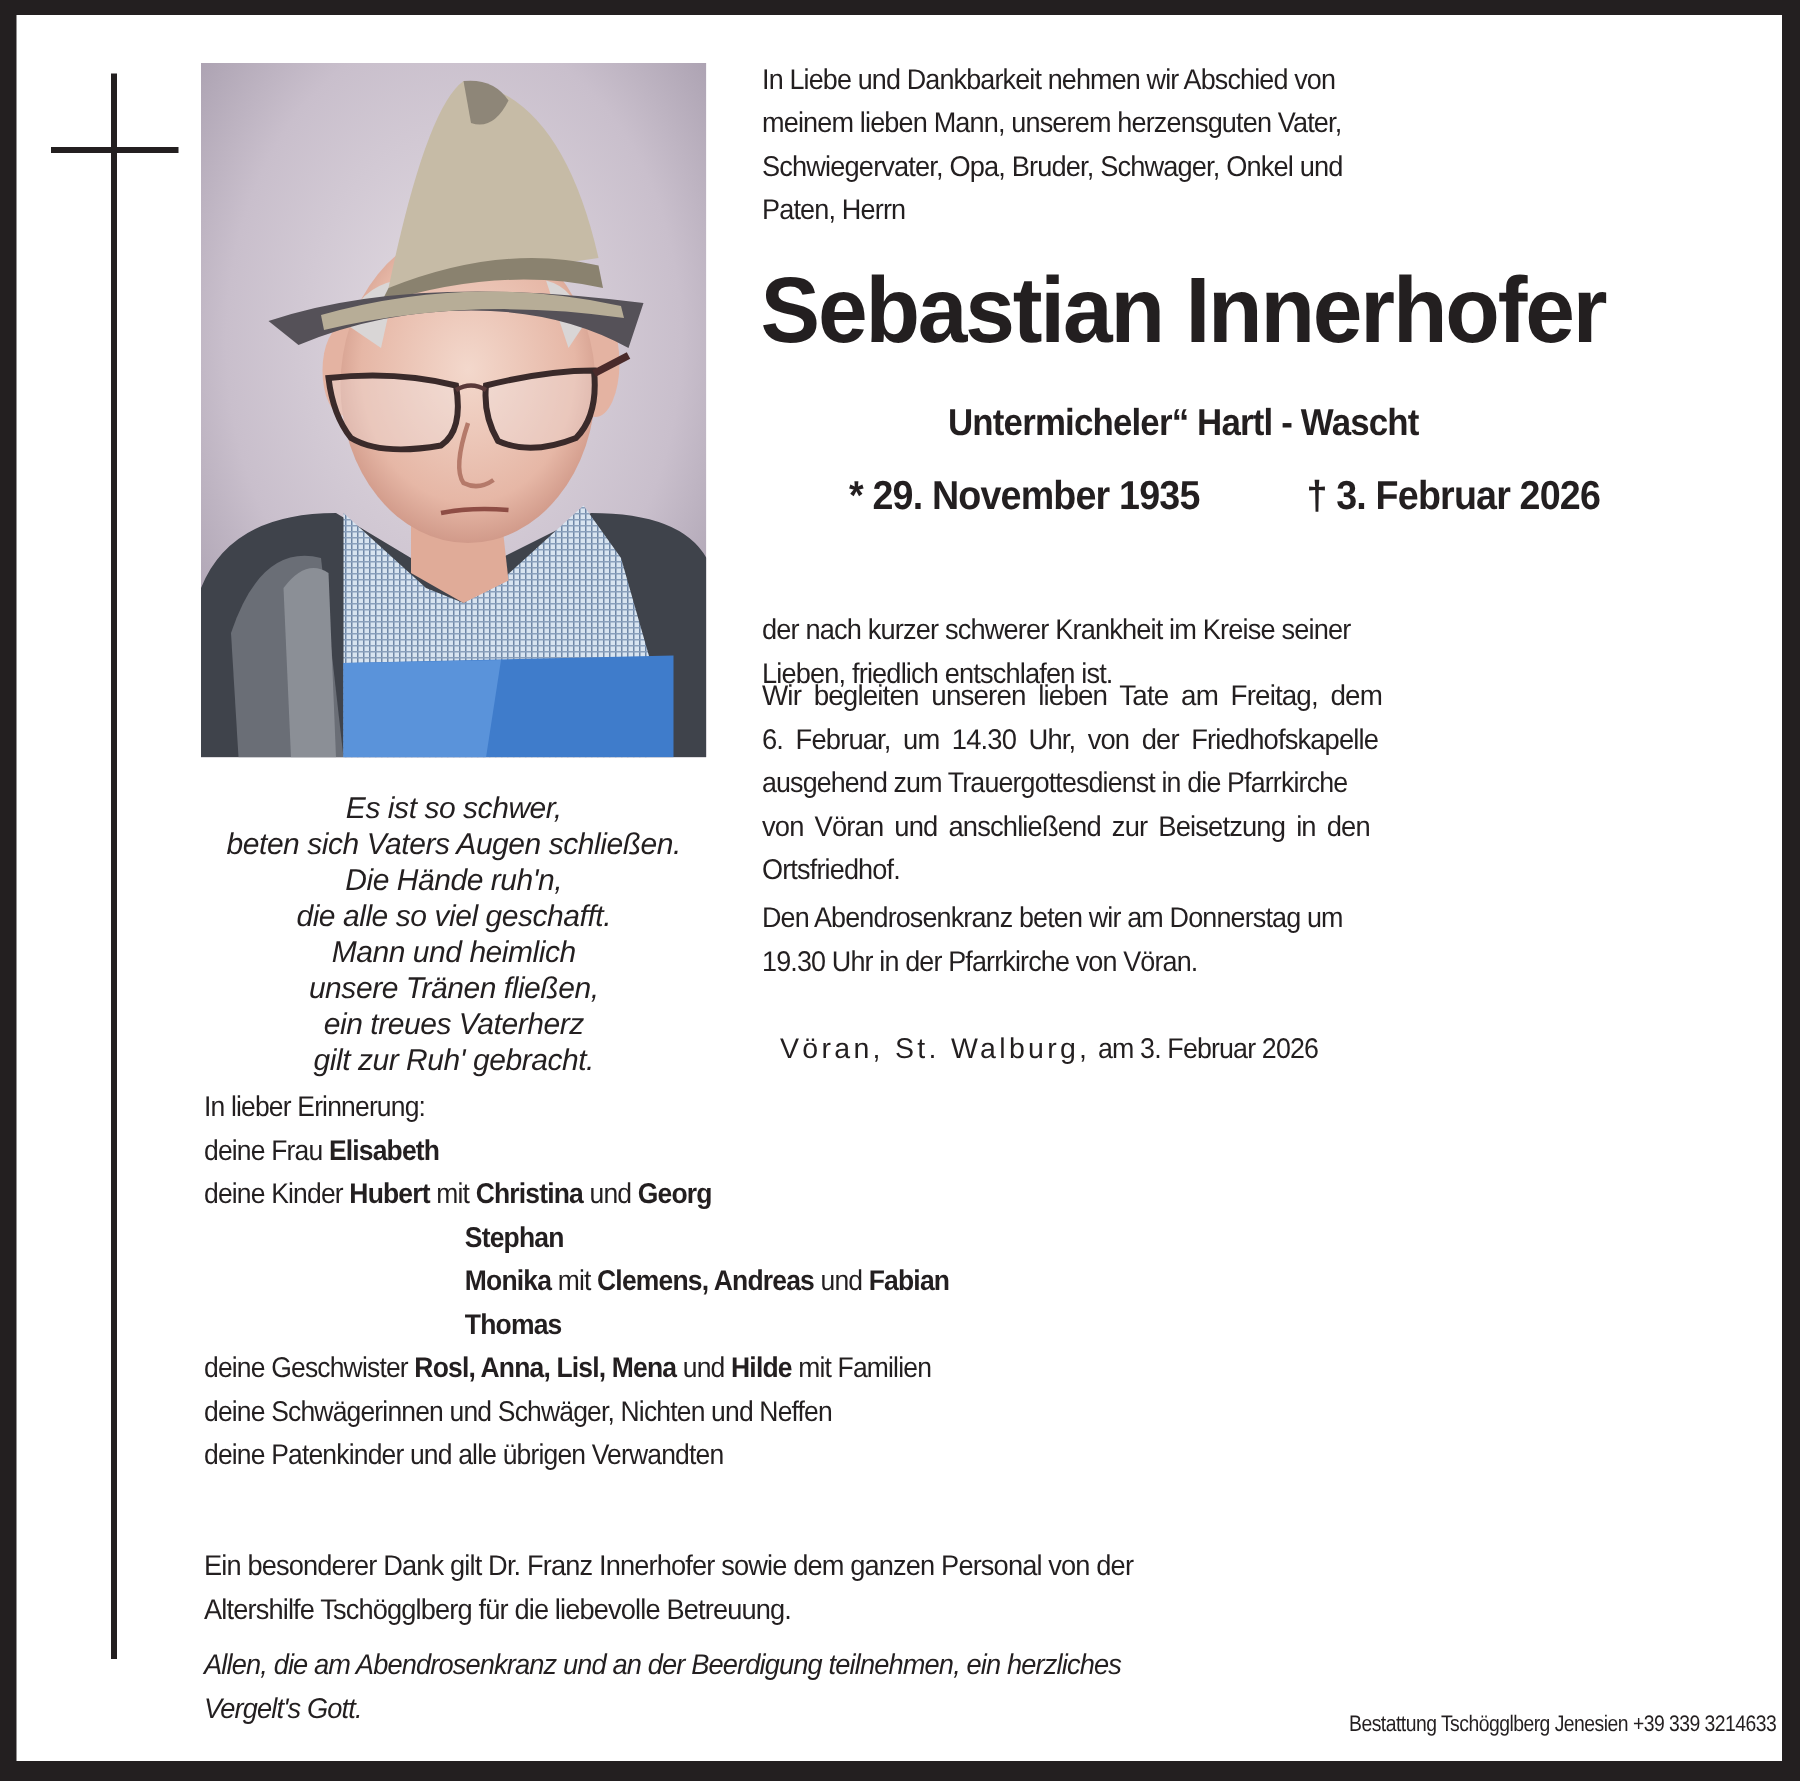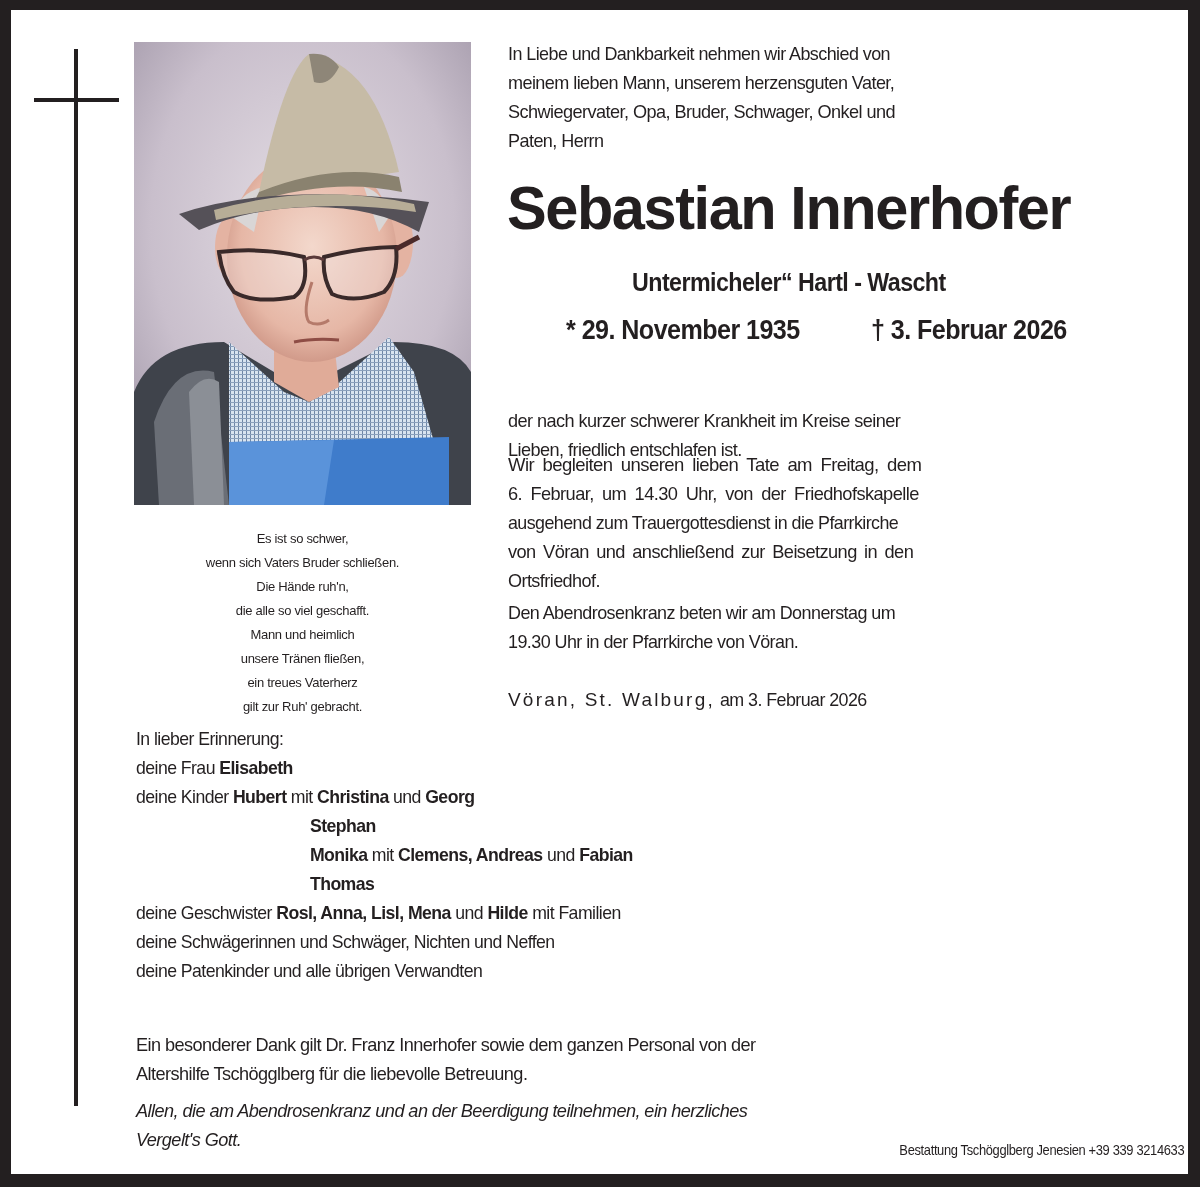--- a/index.html
+++ b/index.html
@@ -15,26 +15,26 @@
     .abs { position: absolute; white-space: nowrap; }
     .cross-v { position: absolute; left: 63px; top: 39px; width: 4px; height: 1057px; background: #231f20; }
     .cross-h { position: absolute; left: 23px; top: 88px; width: 85px; height: 4px; background: #231f20; }
     .photo { position: absolute; left: 123px; top: 32px; width: 337px; height: 463px; overflow: hidden; }
     .body-text { font-size: 19px; line-height: 29px; letter-spacing: -0.6px; }
     .intro { left: 497px; top: 29px; }
     .name { left: 496px; top: 163px; font-size: 62px; font-weight: bold; letter-spacing: -1.5px; line-height: 70px; }
     .dates { top: 305px; font-size: 27px; font-weight: bold; letter-spacing: -0.6px; }
     .poem {
       position: absolute; left: 123px; width: 337px; top: 517px;
-      font-size: 13px; line-height: 24px; text-align: center; letter-spacing: -0.3px;
+      font-style: italic; font-size: 20px; line-height: 24px; text-align: center; letter-spacing: -0.3px;
     }
     .poem div { white-space: nowrap; }
     b { font-weight: bold; }
     .footer-credit { right: 4px; top: 1131px; font-size: 15px; letter-spacing: -0.4px; }
-    .spaced { letter-spacing: 2.2px; }
+    .spaced { letter-spacing: 2.2px; margin-left: 12px; }
   </style>
 </head>
 <body>
 
 <div class="page">
 
   <div class="cross-v"></div>
   <div class="cross-h"></div>
 
   <div class="photo" title="Portrait of an elderly man with a hat and glasses">
@@ -88,21 +88,21 @@
       <path d="M170 218 Q180 212 190 218" fill="none" stroke="#5a3a3a" stroke-width="3"></path>
       <path d="M262 207 L285 195" stroke="#4a2a2a" stroke-width="5"></path>
 
       <path d="M178 240 Q168 270 175 280 Q185 285 195 278" fill="none" stroke="#b57a6a" stroke-width="3"></path>
       <path d="M160 300 Q180 296 205 298" fill="none" stroke="#8e4d45" stroke-width="3"></path>
     </svg>
   </div>
 
   <div class="poem">
     <div>Es ist so schwer,</div>
-    <div>wenn sich Vaters Bruder schließen.</div>
+    <div>beten sich Vaters Augen schließen.</div>
     <div>Die Hände ruh'n,</div>
     <div>die alle so viel geschafft.</div>
     <div>Mann und heimlich</div>
     <div>unsere Tränen fließen,</div>
     <div>ein treues Vaterherz</div>
     <div>gilt zur Ruh' gebracht.</div>
   </div>
 
   <div class="abs body-text intro">
     <div style="transform:scaleX(0.945);transform-origin:left;">In Liebe und Dankbarkeit nehmen wir Abschied von</div>

